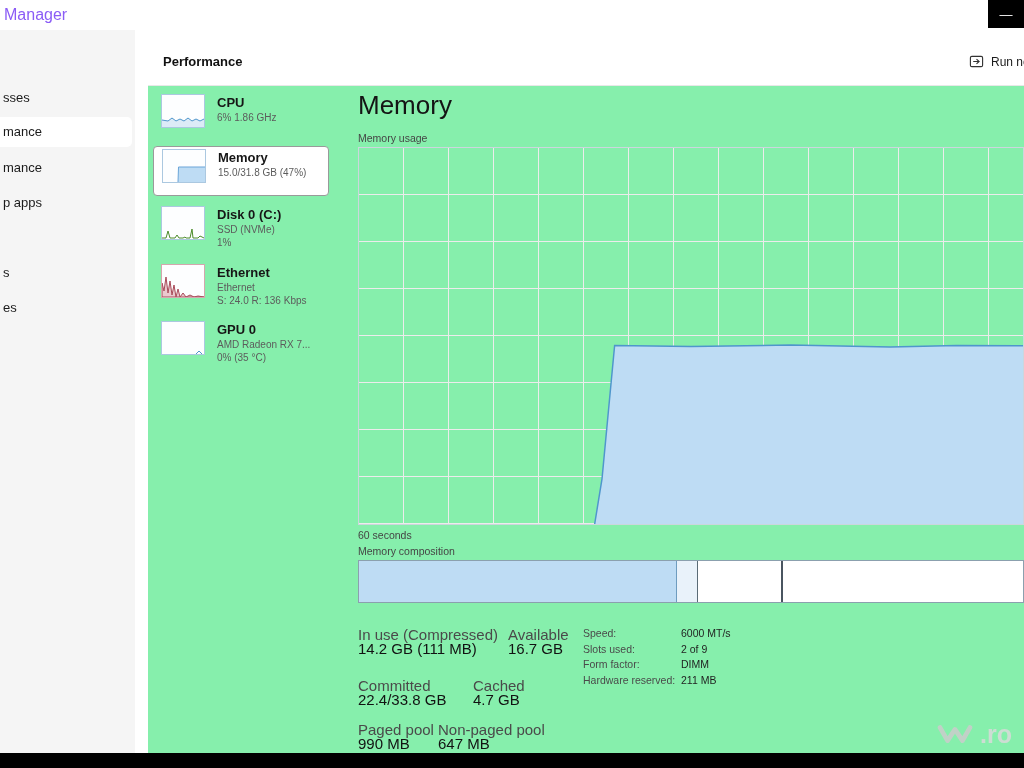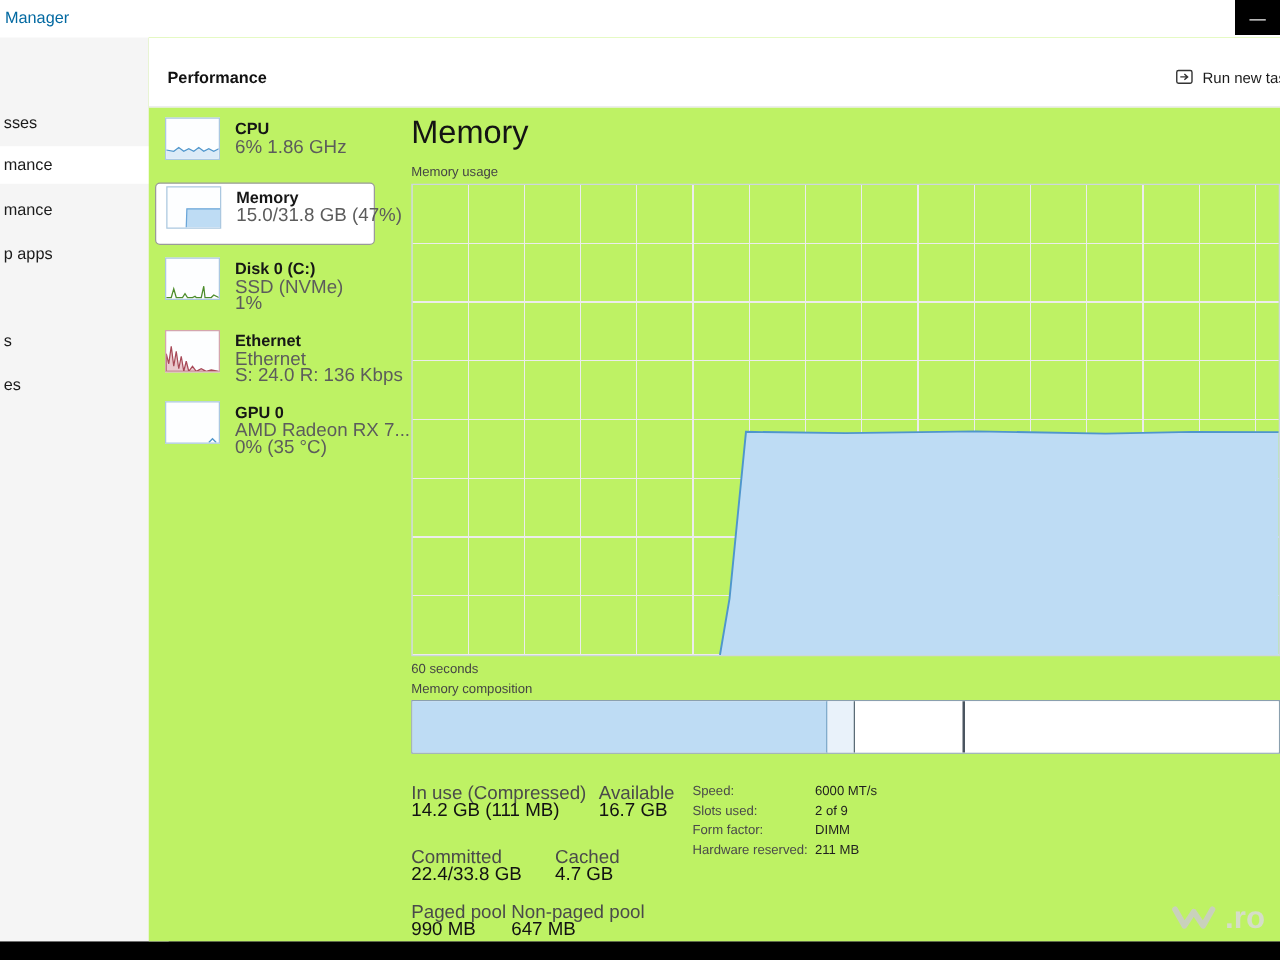--- a/index.html
+++ b/index.html
@@ -2,44 +2,44 @@
 <html><head>
 <meta charset="utf-8">
 <style>
   html,body{margin:0;padding:0;}
   body{
     width:1024px;height:768px;background:#000;overflow:hidden;position:relative;
     font-family:"Liberation Sans","DejaVu Sans",sans-serif;color:#1a1a1a;
     -webkit-font-smoothing:antialiased;
   }
   .window{position:absolute;left:0;top:0;width:1024px;height:753px;background:#fff;}
-  .title-text{position:absolute;left:4px;top:6px;font-size:13px;color:#0369a1;}
+  .title-text{position:absolute;left:4px;top:6px;font-size:16px;color:#8b5cf6;}
   .notch{position:absolute;right:0;top:0;width:36px;height:28px;background:#000;color:#fff;
     display:flex;align-items:center;justify-content:center;font-size:13px;cursor:default;}
   
   .sidenav{position:absolute;left:0;top:30px;width:135px;height:723px;background:#f5f5f5;}
   .nav-item{position:absolute;left:0;right:3px;height:29px;line-height:29px;padding-left:3px;
     font-size:13px;color:#1b1b1b;white-space:nowrap;overflow:hidden;}
   .nav-item.sel{background:#fff;border-radius:0 5px 5px 0;}
   
-  .main{position:absolute;left:119px;top:30px;right:0;height:723px;background:#bef264;overflow:hidden;}
+  .main{position:absolute;left:148px;top:30px;right:0;height:723px;background:#86efac;overflow:hidden;}
   .page-header{position:absolute;left:0;right:0;top:0;height:55px;border-bottom:1px solid #e8e8e8;background:#fff;}
   .page-title{position:absolute;left:15px;top:24px;font-size:13px;font-weight:700;color:#111;}
   .run-new{position:absolute;left:815px;top:20px;display:flex;align-items:center;gap:7px;
     border:none;background:transparent;font-family:inherit;font-size:12px;color:#1b1b1b;
     white-space:nowrap;padding:4px 6px;cursor:pointer;}
   
   .m-row{position:absolute;left:5px;width:176px;display:flex;gap:12px;padding:2px 0 0 8px;box-sizing:border-box;cursor:pointer;}
   .m-row.sel{border:1px solid #9a9a9a;border-radius:4px;background:#fff;}
   .thumb{width:44px;height:34px;box-sizing:border-box;border:1px solid #abc8e0;background:#fdfeff;flex:0 0 auto;}
   .thumb.t-pink{border-color:#d4a6ae;}
   .thumb svg{display:block;width:100%;height:100%;}
   .m-text{display:flex;flex-direction:column;min-width:0;}
   .m-title{font-size:13px;font-weight:600;color:#161616;line-height:16px;margin-top:1px;}
-  .m-sub{font-size:15px;color:#5c5c5c;line-height:13px;white-space:nowrap;}
+  .m-sub{font-size:10px;color:#5c5c5c;line-height:13px;white-space:nowrap;}
   
   .detail-title{position:absolute;left:210px;top:60px;font-size:26px;font-weight:400;color:#141414;margin:0;}
   .small-label{position:absolute;font-size:10.5px;color:#454545;}
   .chart{position:absolute;left:210px;top:117px;right:0;height:378px;box-sizing:border-box;
     border:1px solid #ccd6dd;
     background-image:
       repeating-linear-gradient(to right,transparent 0 44px,#ececec 44px 45px),
       repeating-linear-gradient(to bottom,transparent 0 46px,#ececec 46px 47px);}
   .chart svg{position:absolute;left:0;top:0;width:100%;height:100%;}
   .comp-bar{position:absolute;left:210px;top:530px;right:0;height:43px;box-sizing:border-box;

